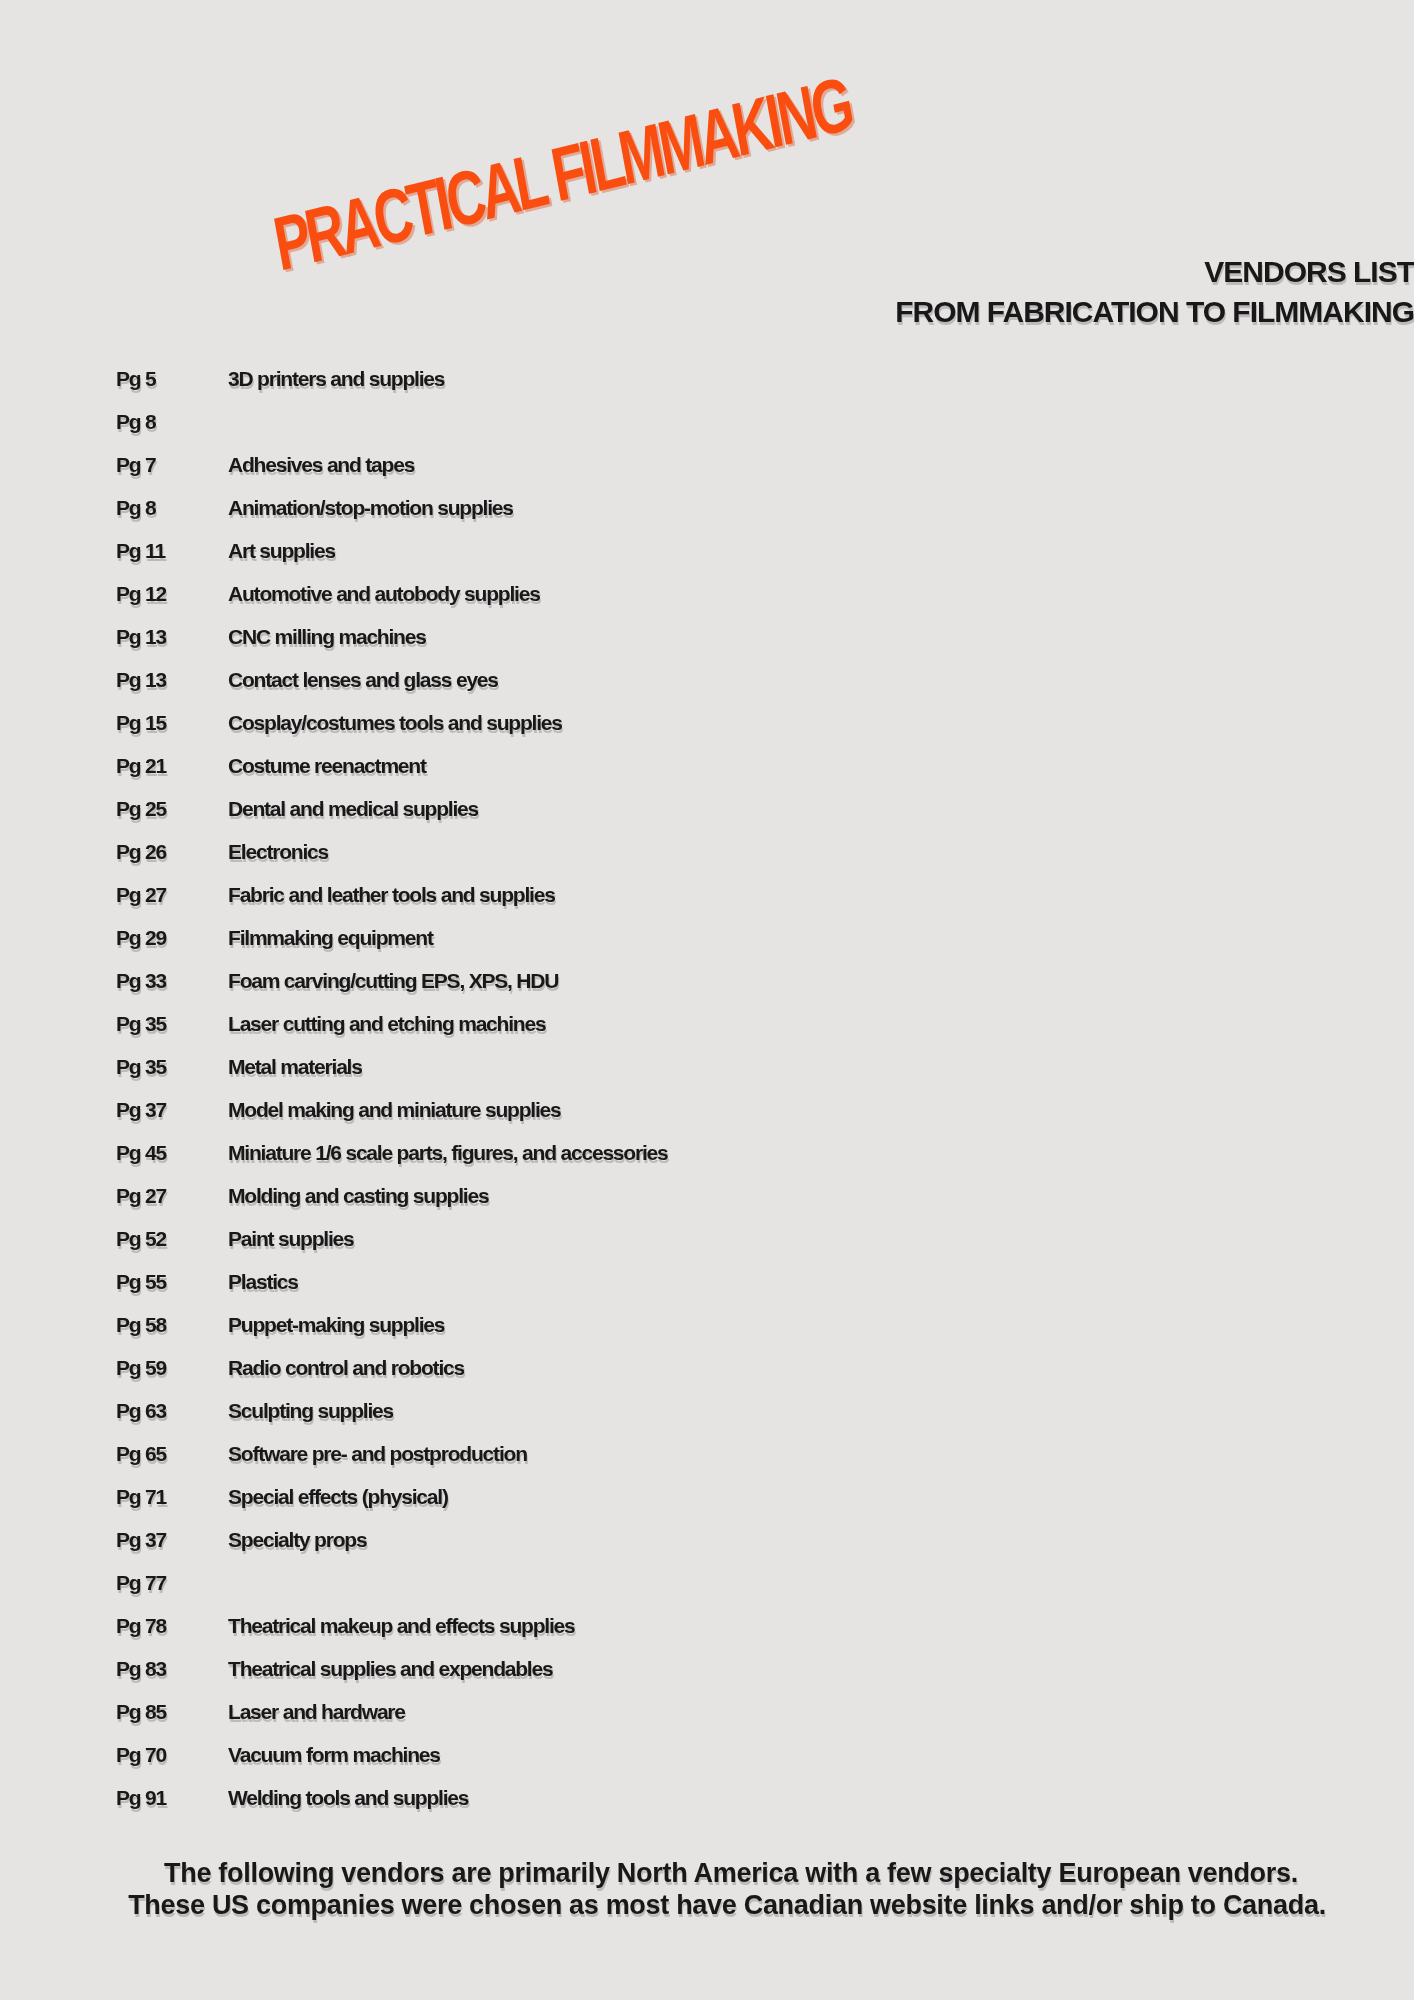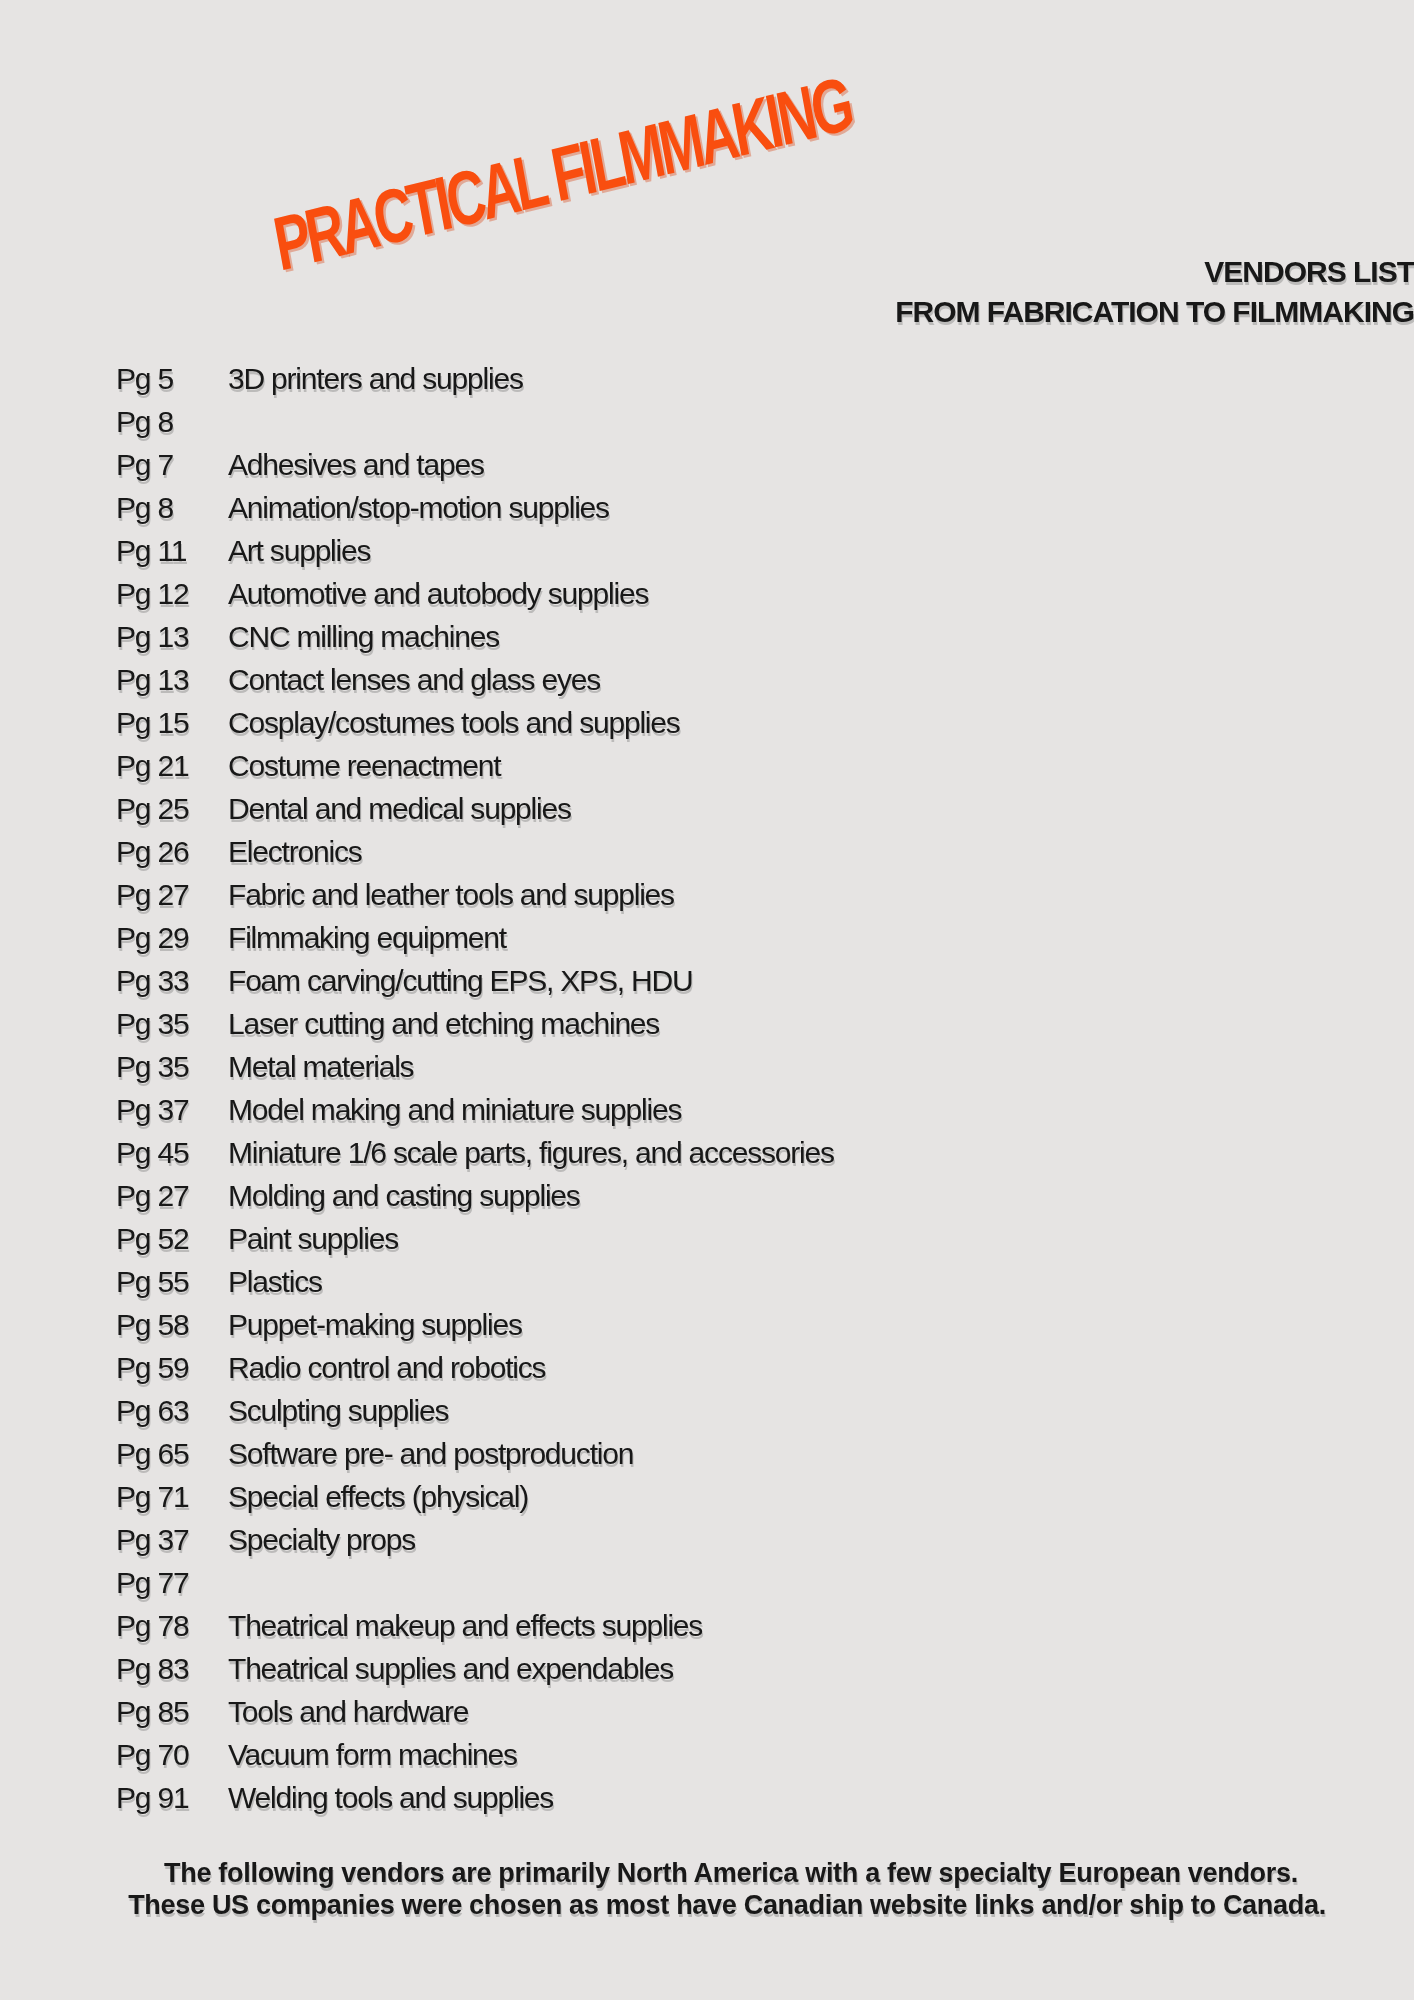--- a/index.html
+++ b/index.html
@@ -51,22 +51,22 @@
     position: absolute;
     left: 116px;
     top: 357px;
     width: 1100px;
   }
   .toc-row {
     display: flex;
     align-items: baseline;
     height: 43px;
     line-height: 43px;
-    font-weight: 400;
-    font-size: 30px;
+    font-weight: 700;
+    font-size: 21px;
     letter-spacing: -1.2px;
     white-space: nowrap;
     text-shadow: 1px 3px 0 rgba(125, 125, 125, 0.4);
   }
   .toc-page {
     flex: 0 0 112px;
     width: 112px;
   }
   .toc-label { flex: 1 1 auto; }
   
@@ -247,21 +247,21 @@
       <span class="toc-label">Theatrical makeup and effects supplies</span>
     </div>
 
     <div class="toc-row">
       <span class="toc-page">Pg 83</span>
       <span class="toc-label">Theatrical supplies and expendables</span>
     </div>
 
     <div class="toc-row">
       <span class="toc-page">Pg 85</span>
-      <span class="toc-label">Tools and hardware</span>
+      <span class="toc-label">Laser and hardware</span>
     </div>
 
     <div class="toc-row">
       <span class="toc-page">Pg 70</span>
       <span class="toc-label">Vacuum form machines</span>
     </div>
 
     <div class="toc-row">
       <span class="toc-page">Pg 91</span>
       <span class="toc-label">Welding tools and supplies</span>

